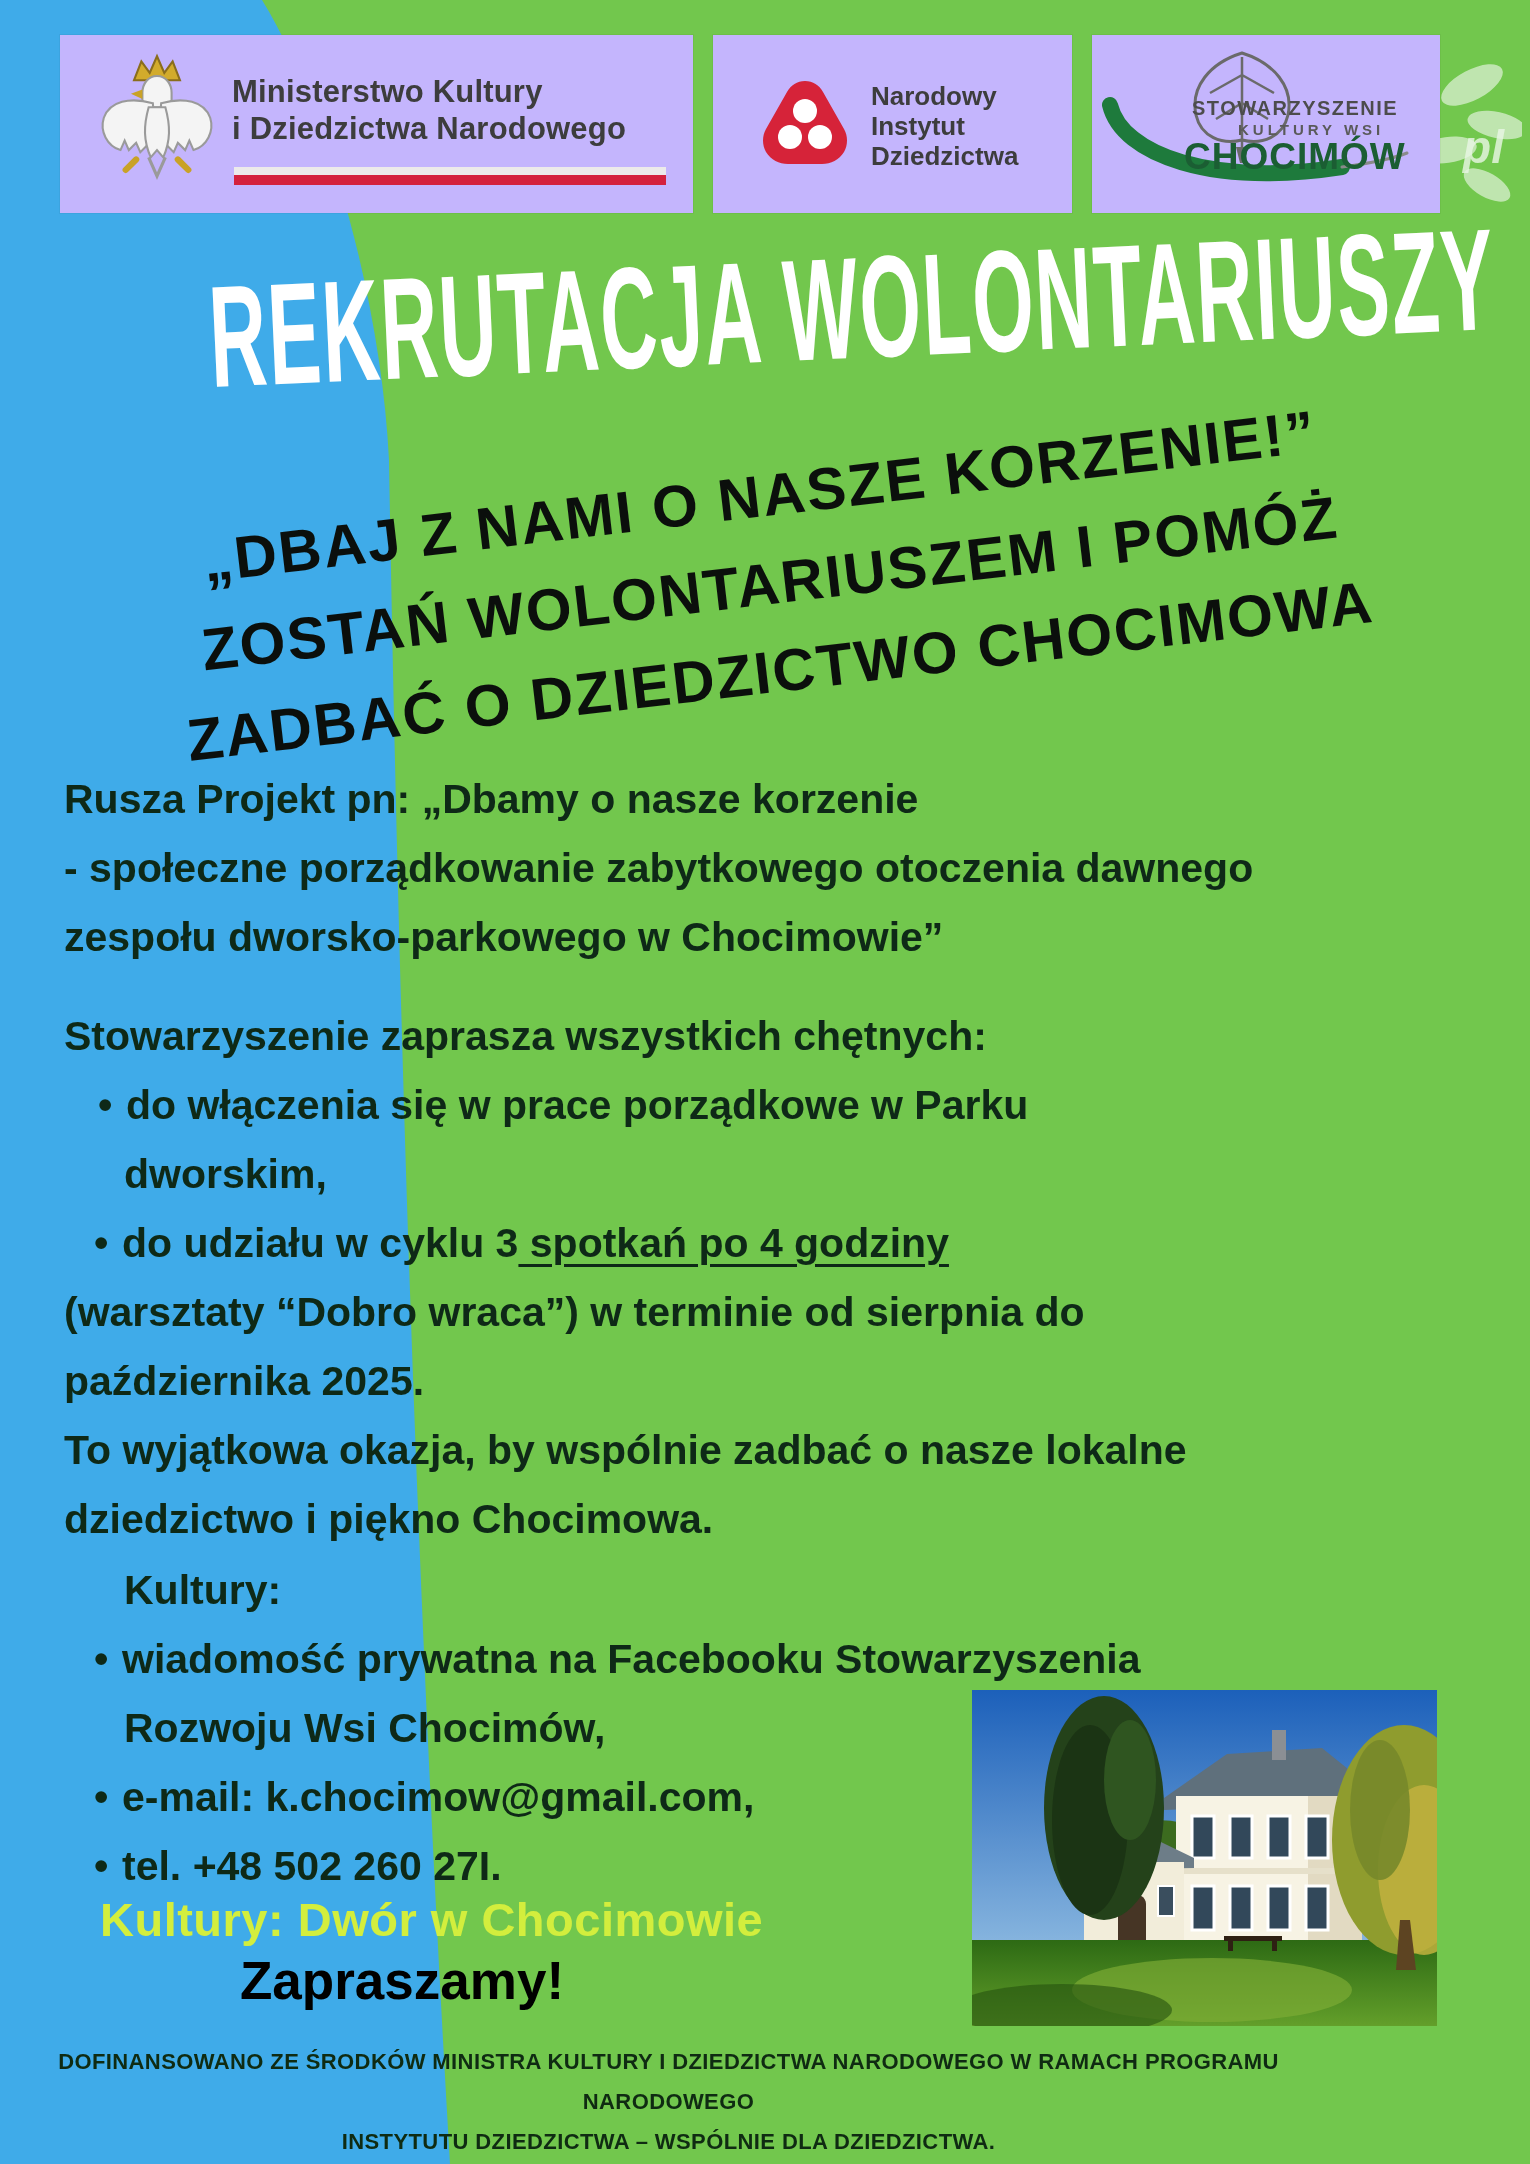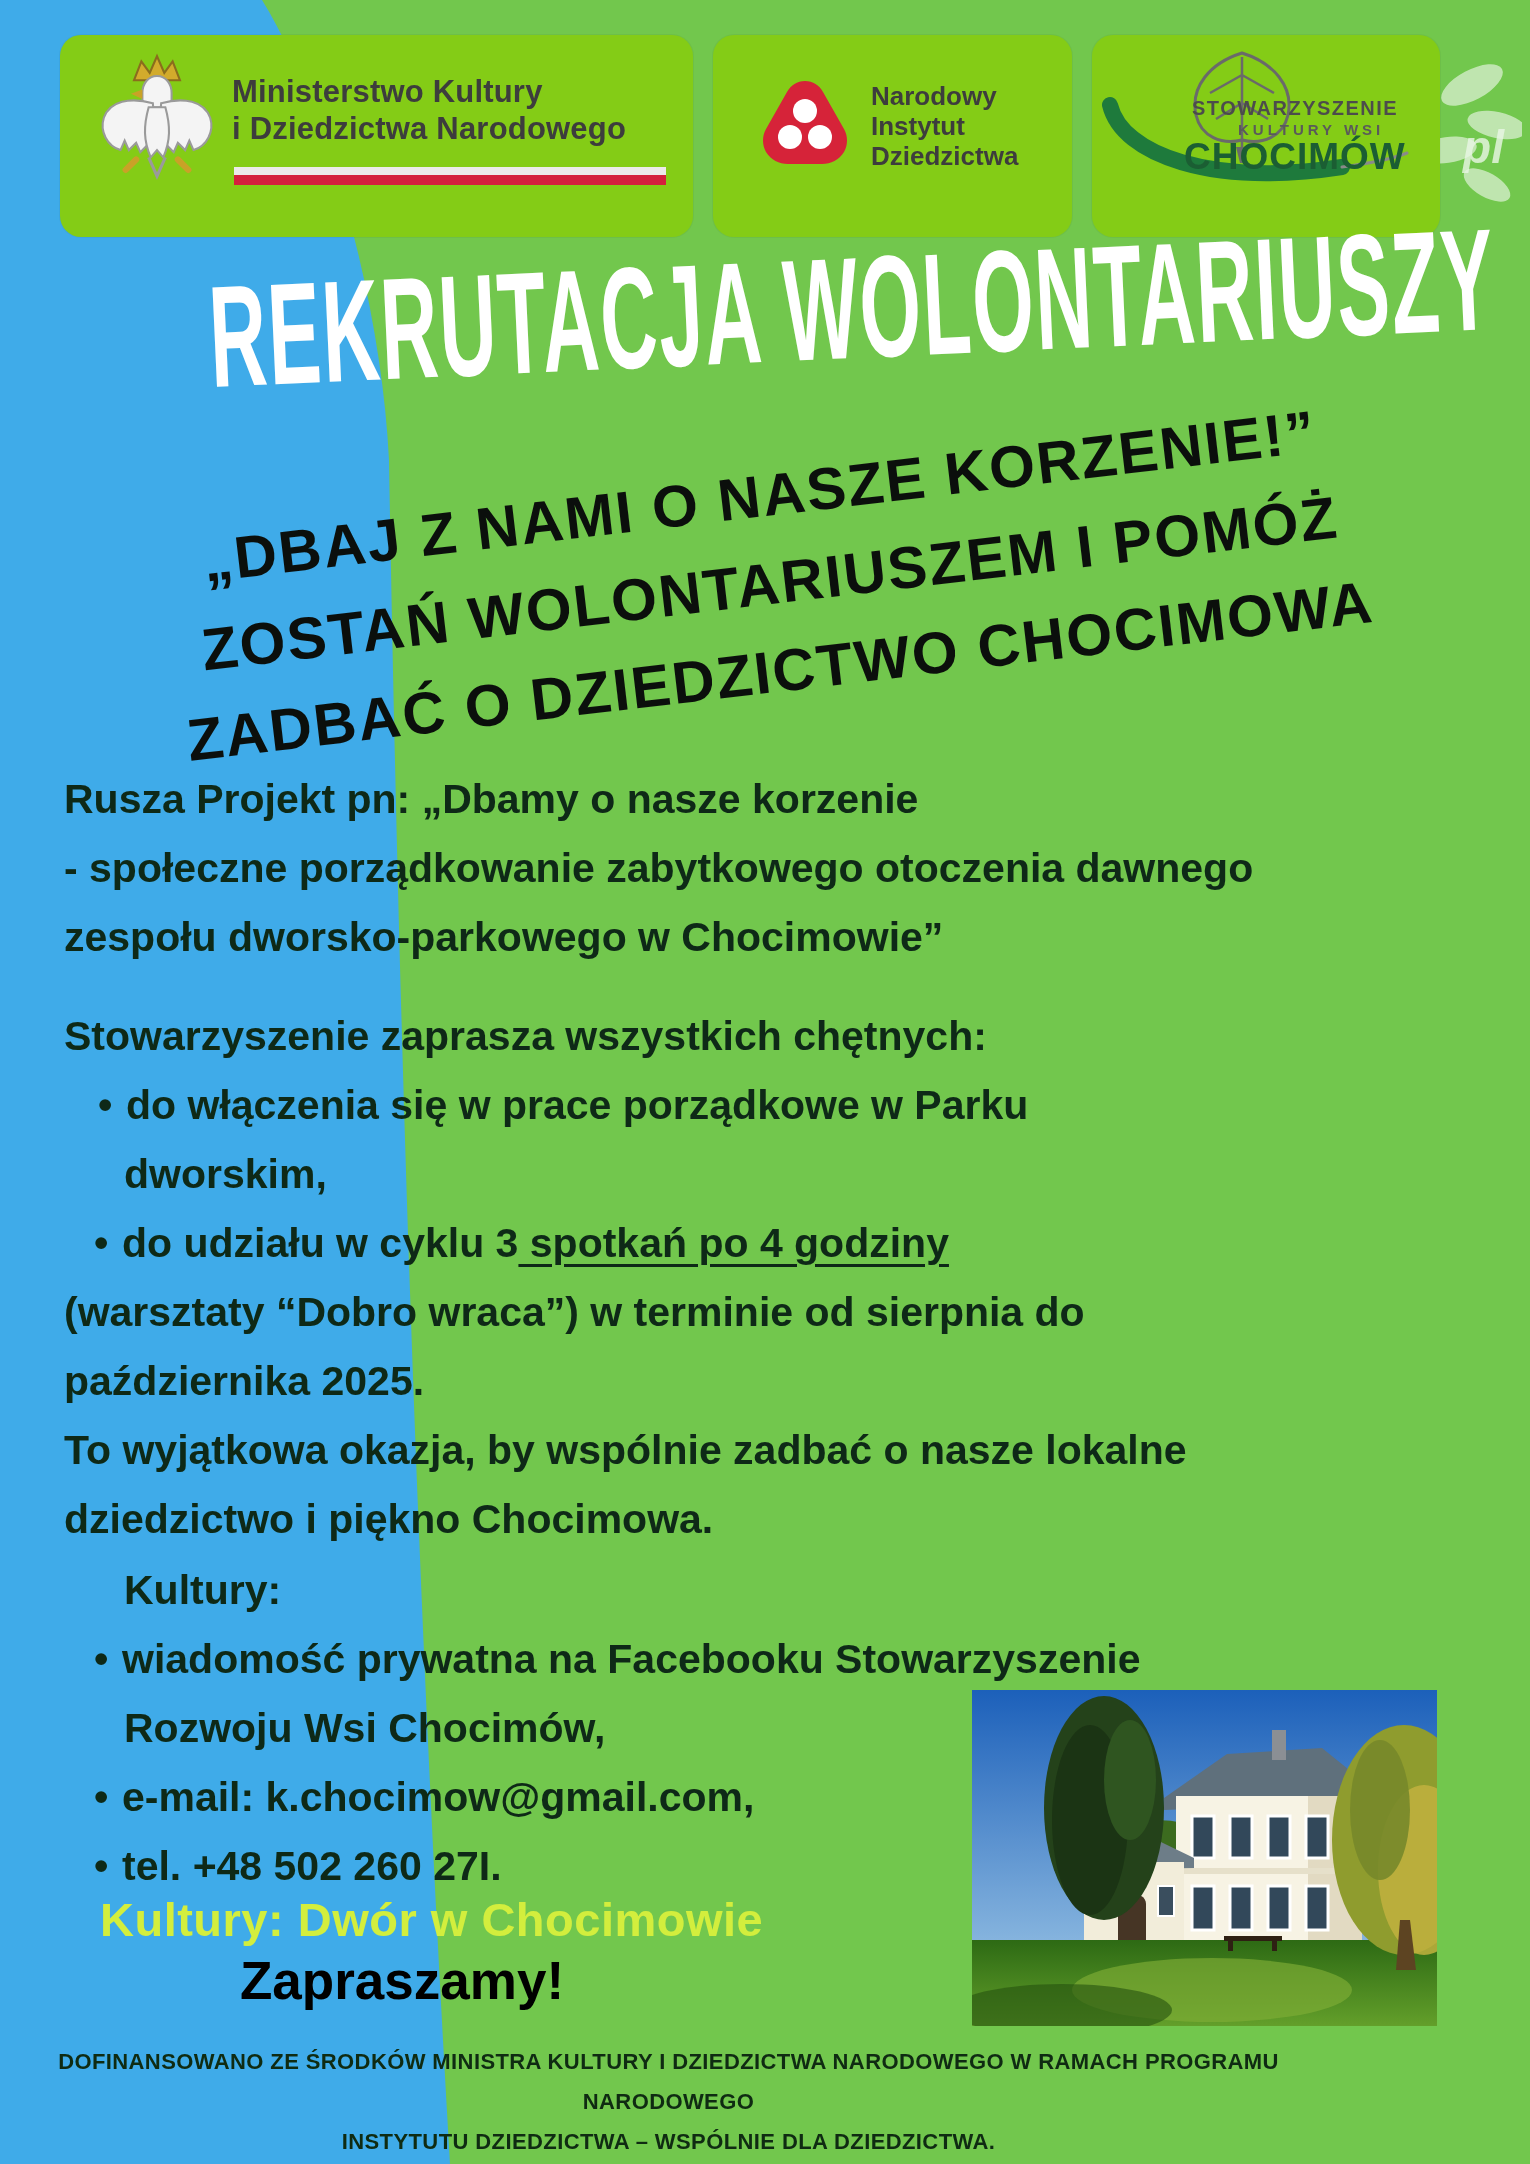--- a/index.html
+++ b/index.html
@@ -9,23 +9,22 @@
     background:var(--blue);
   }
   .abs{position:absolute;}
   svg{display:block;}
 
   
   #bg{position:absolute;inset:0;width:100%;height:100%;}
 
   
   .logo-box{
-    position:absolute;top:35px;height:202px;background:#84cc16;
+    position:absolute;top:35px;height:178px;background:#c4b5fd;
     box-shadow:0 0 0 1px rgba(0,0,0,.04);
-    border-radius:21px;
   }
   #box-ministry{left:60px;width:633px;}
   #box-nid{left:713px;width:359px;}
   #box-chocimow{left:1092px;width:348px;}
 
   .ministry-text{position:absolute;left:172px;top:38px;color:#3d3d3d;
     font-size:31px;font-weight:700;line-height:37px;letter-spacing:.2px;}
   .flag{position:absolute;left:174px;top:132px;width:432px;}
   .flag .w{height:8px;background:#eceaea;}
   .flag .r{height:10px;background:var(--flagred);}
@@ -173,21 +172,21 @@
     <div>(warsztaty “Dobro wraca”) w terminie od sierpnia do</div>
     <div>października 2025.</div>
     <div>To wyjątkowa okazja, by wspólnie zadbać o nasze lokalne</div>
     <div>dziedzictwo i piękno Chocimowa.</div>
   </div>
 
   <div class="abs body-block" style="top:1556px" id="contact">
     <div class="indent">Kultury:</div>
     <div class="bullet-row tight">
       <span class="dot">•</span>
-      <span>wiadomość prywatna na Facebooku Stowarzyszenie</span>
+      <span>wiadomość prywatna na Facebooku Stowarzyszenia</span>
     </div>
     <div class="indent">Rozwoju Wsi Chocimów,</div>
     <div class="bullet-row tight">
       <span class="dot">•</span>
       <span>e-mail: k.chocimow@gmail.com,</span>
     </div>
     <div class="bullet-row tight">
       <span class="dot">•</span>
       <span>tel. +48 502 260 27I.</span>
     </div>

